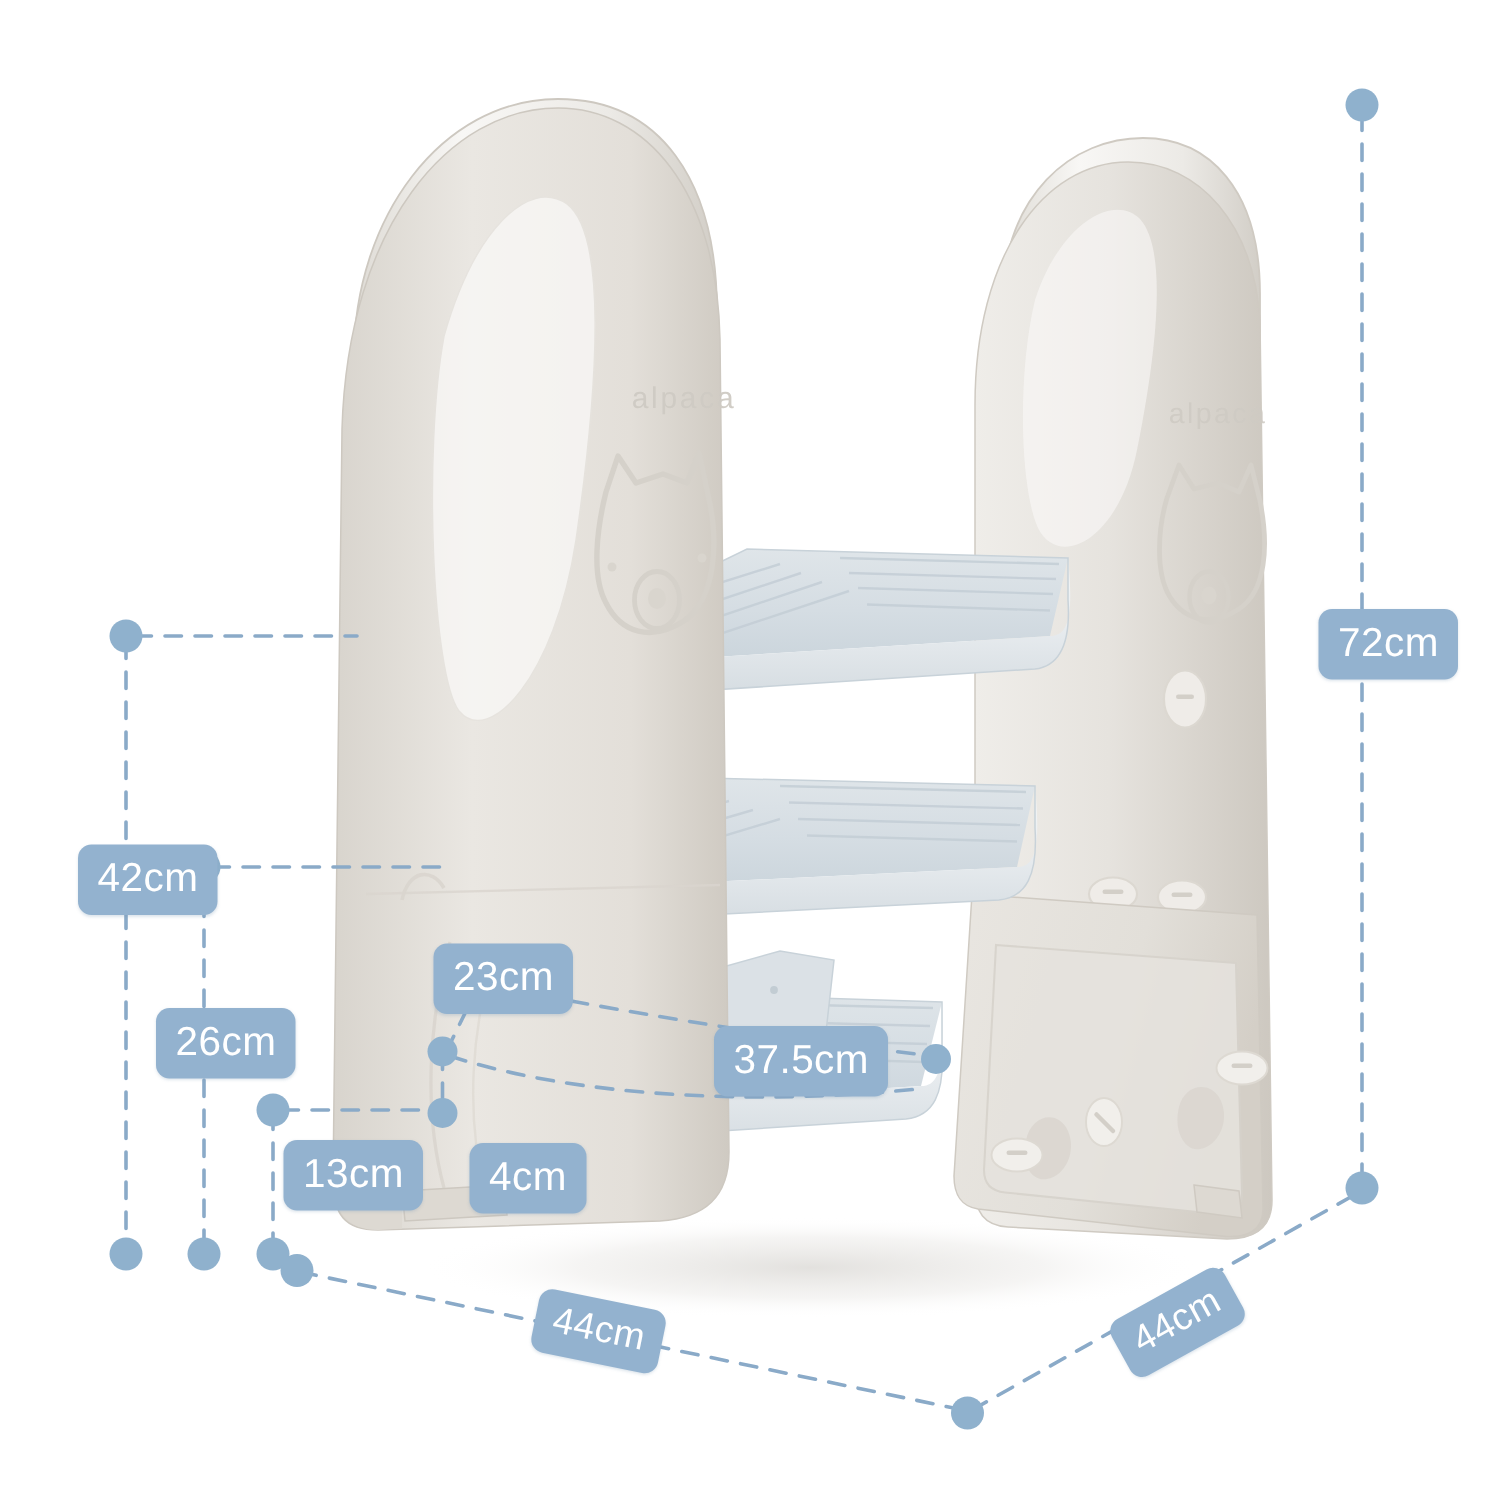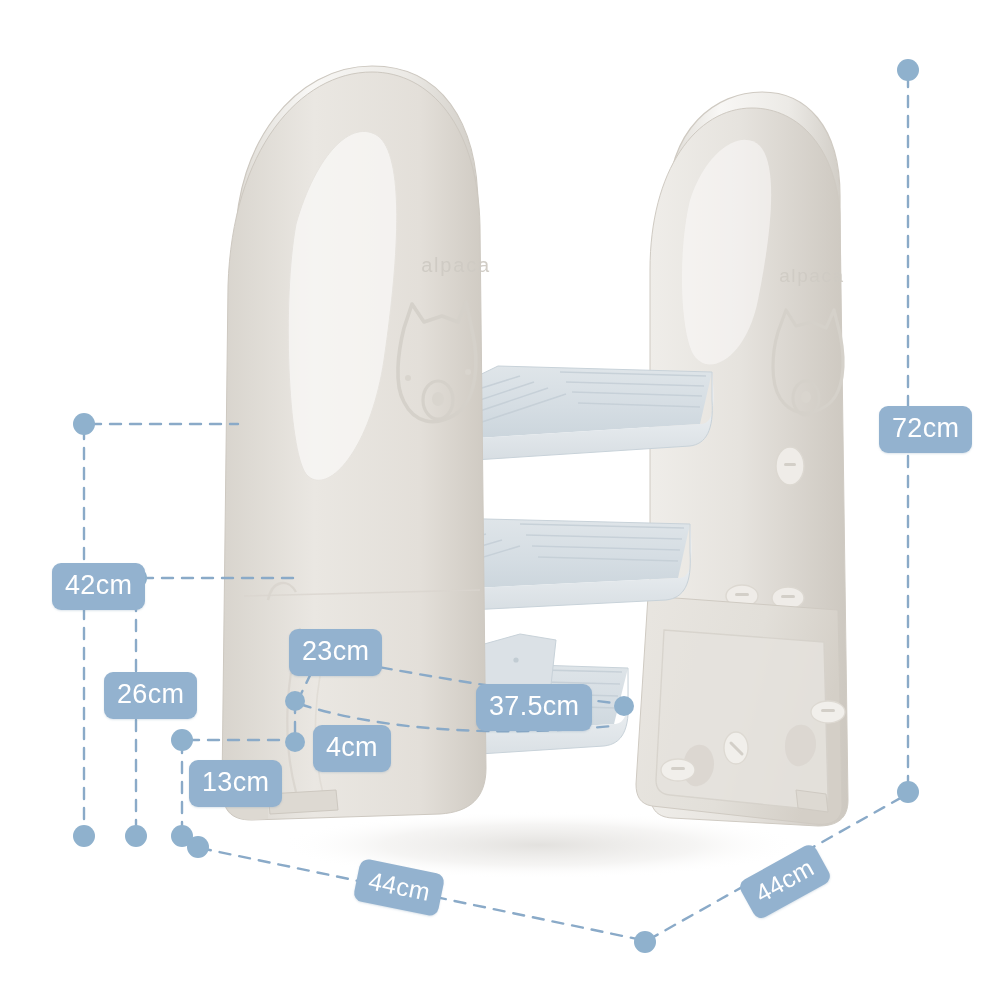--- a/index.html
+++ b/index.html
@@ -247,21 +247,21 @@
     <div class="dimlabel" style="left:866px;top:406px;margin-left:13px;">72cm</div>
 
     <div class="dimlabel" style="left:52px;top:563px;text-align:center;">42cm</div>
 
     <div class="dimlabel" style="left:104px;top:672px;">26cm</div>
 
     <div class="dimlabel" style="left:150px;top:760px;margin-left:39px;">13cm</div>
 
     <div class="dimlabel" style="left:289px;top:629px;">23cm</div>
 
-    <div class="dimlabel" style="left:313px;top:725px;">4cm</div>
+    <div class="dimlabel" style="left:313px;top:762px;">4cm</div>
 
     <div class="dimlabel" style="left:476px;top:684px;">37.5cm</div>
 
     <div class="dimlabel small" style="left:356px;top:866px;transform:rotate(11.5deg);">44cm</div>
 
     <div class="dimlabel small" style="left:742px;top:860px;transform:rotate(-29deg);">44cm</div>
   </div>
 
 </div>
 

